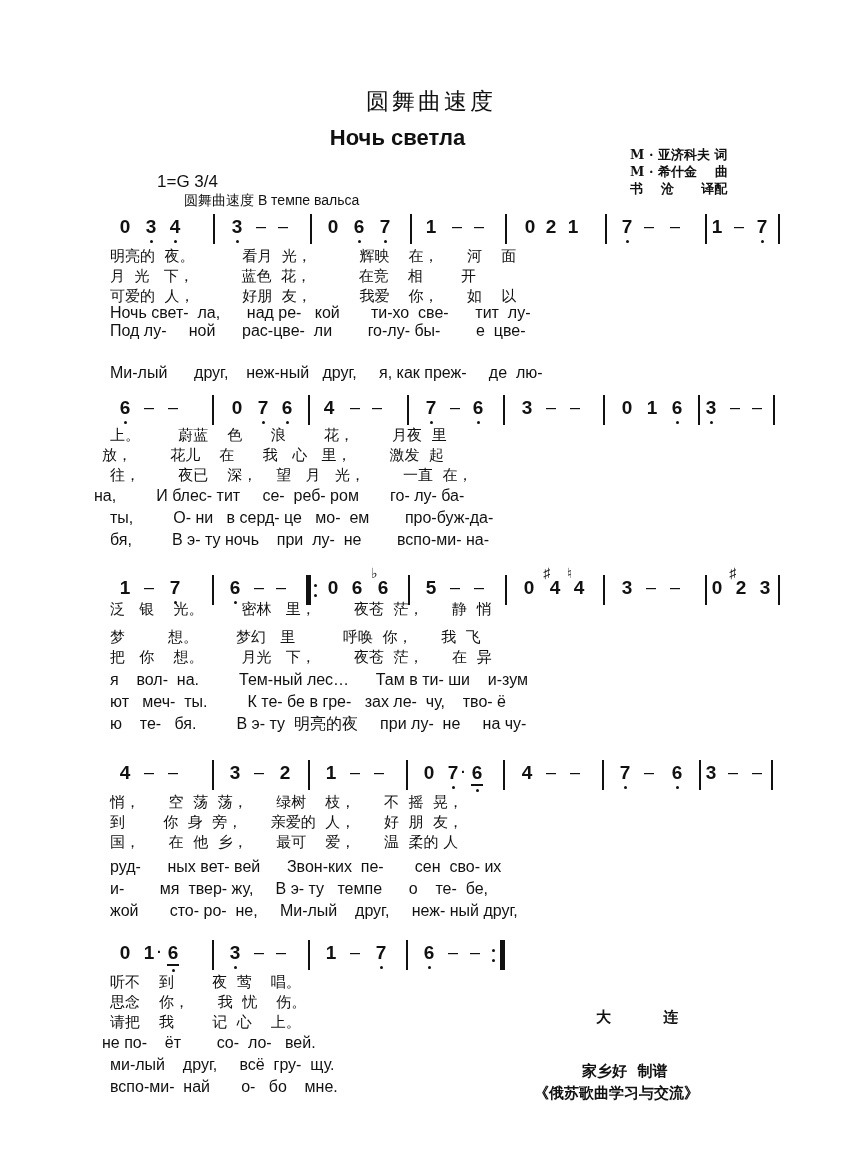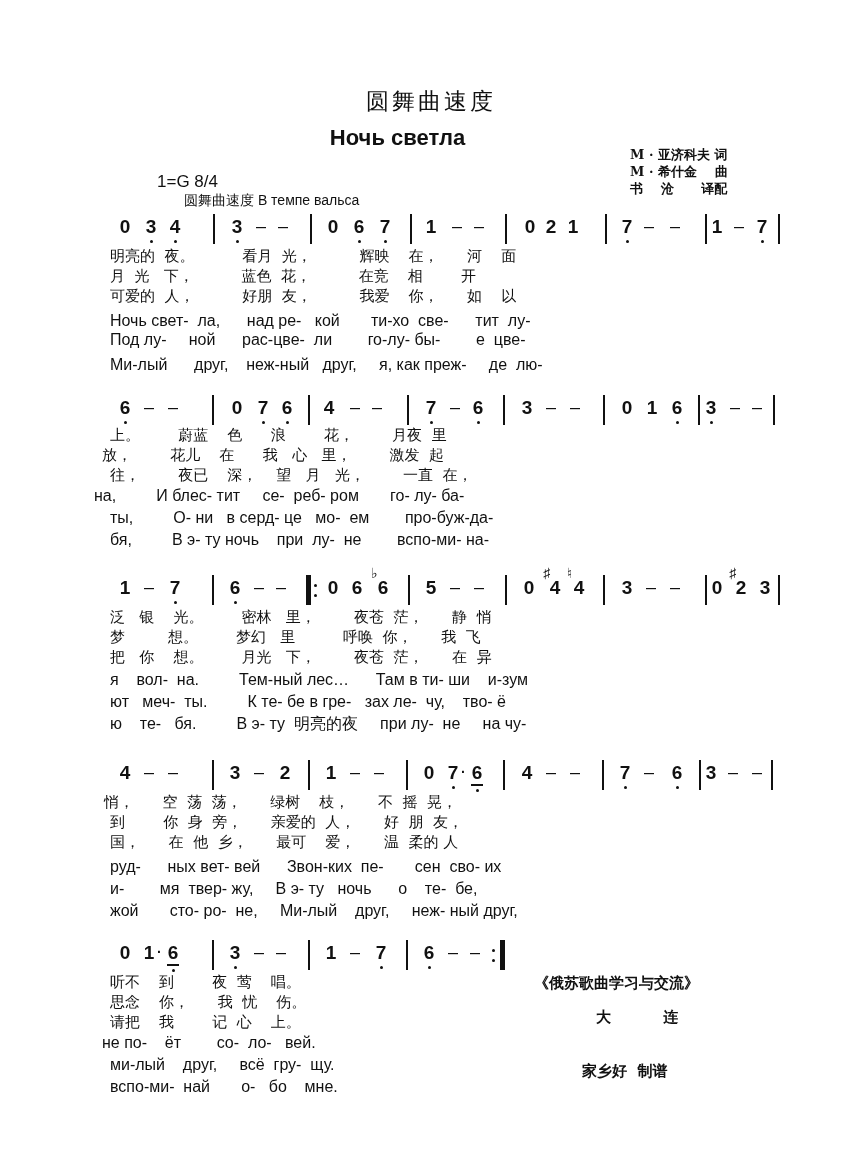--- a/index.html
+++ b/index.html
@@ -31,21 +31,21 @@
 </head>
 <body>
 
 <div class="abs title-cn">圆舞曲速度</div>
 <div class="abs title-ru">Ночь светла</div>
 <div class="abs credits">
   <div>M · 亚济科夫 词</div>
   <div>M · 希什金    曲</div>
   <div>书    沧      译配</div>
 </div>
-<div class="abs key">1=G  8/4</div>
+<div class="abs key">1=G  3/4</div>
 <div class="abs tempo">圆舞曲速度  В темпе вальса</div>
 
 <div class="row" style="top:214px;">
   <div class="notes">
     <span class="n" style="left:118px">0</span>
     <span class="n" style="left:144px">3<i class="dot"></i></span>
     <span class="n" style="left:168px">4<i class="dot"></i></span>
     <span class="bar" style="left:213px"></span>
     <span class="n" style="left:230px">3<i class="dot"></i></span>
     <span class="dash" style="left:256px">–</span>
@@ -68,23 +68,23 @@
       <span class="dash" style="left:670px">–</span>
     <span class="bar" style="left:705px"></span>
     <span class="n" style="left:710px">1</span>
     <span class="dash" style="left:734px">–</span>
     <span class="n" style="left:755px">7<i class="dot"></i></span>
     <span class="bar" style="left:778px"></span>
   </div>
   <div class="cn" style="left:110px;top:32px">明亮的  夜。          看月  光，          辉映    在，      河    面</div>
   <div class="cn" style="left:110px;top:52px">月  光   下，          蓝色  花，          在竞    相        开</div>
   <div class="cn" style="left:110px;top:72px">可爱的  人，          好朋  友，          我爱    你，      如    以</div>
-  <div class="ru" style="left:110px;top:96px">Ночь свет-  ла,      над ре-   кой       ти-хо  све-      тит  лу-</div>
-  <div class="ru" style="left:110px;top:115px">Под лу-     ной      рас-цве-  ли        го-лу- бы-        е  цве-</div>
-  <div class="ru" style="left:110px;top:140px">Ми-лый      друг,    неж-ный   друг,     я, как преж-     де  лю-</div>
+  <div class="ru" style="left:110px;top:88px">Ночь свет-  ла,      над ре-   кой       ти-хо  све-      тит  лу-</div>
+  <div class="ru" style="left:110px;top:106px">Под лу-     ной      рас-цве-  ли        го-лу- бы-        е  цве-</div>
+  <div class="ru" style="left:110px;top:148px">Ми-лый      друг,    неж-ный   друг,     я, как преж-     де  лю-</div>
 </div>
 
 <div class="row" style="top:395px;">
   <div class="notes">
     <span class="n" style="left:118px">6<i class="dot"></i></span>
     <span class="dash" style="left:144px">–</span>
       <span class="dash" style="left:168px">–</span>
     <span class="bar" style="left:212px"></span>
     <span class="n" style="left:230px">0</span>
     <span class="n" style="left:256px">7<i class="dot"></i></span>
@@ -144,21 +144,21 @@
     <span class="bar" style="left:603px"></span>
     <span class="n" style="left:620px">3</span>
     <span class="dash" style="left:646px">–</span>
       <span class="dash" style="left:670px">–</span>
     <span class="bar" style="left:705px"></span>
     <span class="n" style="left:710px">0</span>
     <span class="n" style="left:734px">2<span class="acc">♯</span></span>
     <span class="n" style="left:758px">3</span>
     <span class="bar" style="left:778px"></span>
   </div>
-  <div class="cn" style="left:110px;top:32px">泛   银    光。        密林   里，        夜苍  茫，      静  悄</div>
+  <div class="cn" style="left:110px;top:24px">泛   银    光。        密林   里，        夜苍  茫，      静  悄</div>
   <div class="cn" style="left:110px;top:52px">梦         想。        梦幻   里          呼唤  你，      我  飞</div>
   <div class="cn" style="left:110px;top:72px">把   你    想。        月光   下，        夜苍  茫，      在  异</div>
   <div class="ru" style="left:110px;top:94px">я    вол-  на.         Тем-ный лес…      Там в ти- ши    и-зум</div>
   <div class="ru" style="left:110px;top:116px">ют   меч-  ты.         К те- бе в гре-   зах ле-  чу,    тво- ё</div>
   <div class="ru" style="left:110px;top:138px">ю    те-   бя.         В э- ту  明亮的夜     при лу-  не     на чу-</div>
 </div>
 
 <div class="row" style="top:760px;">
   <div class="notes">
     <span class="n" style="left:118px">4</span>
@@ -184,25 +184,25 @@
     <span class="bar" style="left:602px"></span>
     <span class="n" style="left:618px">7<i class="dot"></i></span>
     <span class="dash" style="left:644px">–</span>
     <span class="n" style="left:670px">6<i class="dot"></i></span>
     <span class="bar" style="left:699px"></span>
     <span class="n" style="left:704px">3</span>
     <span class="dash" style="left:728px">–</span>
       <span class="dash" style="left:752px">–</span>
     <span class="bar" style="left:771px"></span>
   </div>
-  <div class="cn" style="left:104px;top:32px">悄，      空  荡  荡，      绿树    枝，      不  摇  晃，</div>
+  <div class="cn" style="left:110px;top:32px">悄，      空  荡  荡，      绿树    枝，      不  摇  晃，</div>
   <div class="cn" style="left:110px;top:52px">到        你  身  旁，      亲爱的  人，      好  朋  友，</div>
   <div class="cn" style="left:110px;top:72px">国，      在  他  乡，      最可    爱，      温  柔的 人</div>
   <div class="ru" style="left:110px;top:96px">руд-      ных вет- вей      Звон-ких  пе-       сен  сво- их</div>
-  <div class="ru" style="left:110px;top:118px">и-        мя  твер- жу,     В э- ту   ночь      о    те-  бе,</div>
+  <div class="ru" style="left:110px;top:118px">и-        мя  твер- жу,     В э- ту   темпе      о    те-  бе,</div>
   <div class="ru" style="left:110px;top:140px">жой       сто- ро-  не,     Ми-лый    друг,     неж- ный друг,</div>
 </div>
 
 <div class="row" style="top:940px;">
   <div class="notes">
     <span class="n" style="left:118px">0</span>
     <span class="n" style="left:142px">1</span>
     <span class="mid" style="left:157px">·</span>
     <span class="n" style="left:166px">6<i class="ul"></i><i class="dot" style="top:27px"></i></span>
     <span class="bar" style="left:212px"></span>
@@ -222,14 +222,14 @@
   </div>
   <div class="cn" style="left:110px;top:32px">听不    到        夜  莺    唱。</div>
   <div class="cn" style="left:110px;top:52px">思念    你，      我  忧    伤。</div>
   <div class="cn" style="left:110px;top:72px">请把    我        记  心    上。</div>
   <div class="ru" style="left:102px;top:92px">не по-    ёт        со-  ло-   вей.</div>
   <div class="ru" style="left:110px;top:114px">ми-лый    друг,     всё  гру-  щу.</div>
   <div class="ru" style="left:110px;top:136px">вспо-ми-  най       о-   бо    мне.</div>
 </div>
 
 <div class="footer" style="left:596px;top:1008px;">大          连</div>
-<div class="footer" style="left:534px;top:974px;text-align:right;">《俄苏歌曲学习与交流》</div>
+<div class="footer" style="left:534px;top:1084px;text-align:right;">《俄苏歌曲学习与交流》</div>
 <div class="footer" style="left:582px;top:1062px;">家乡好  制谱</div>
 
 </body></html>

